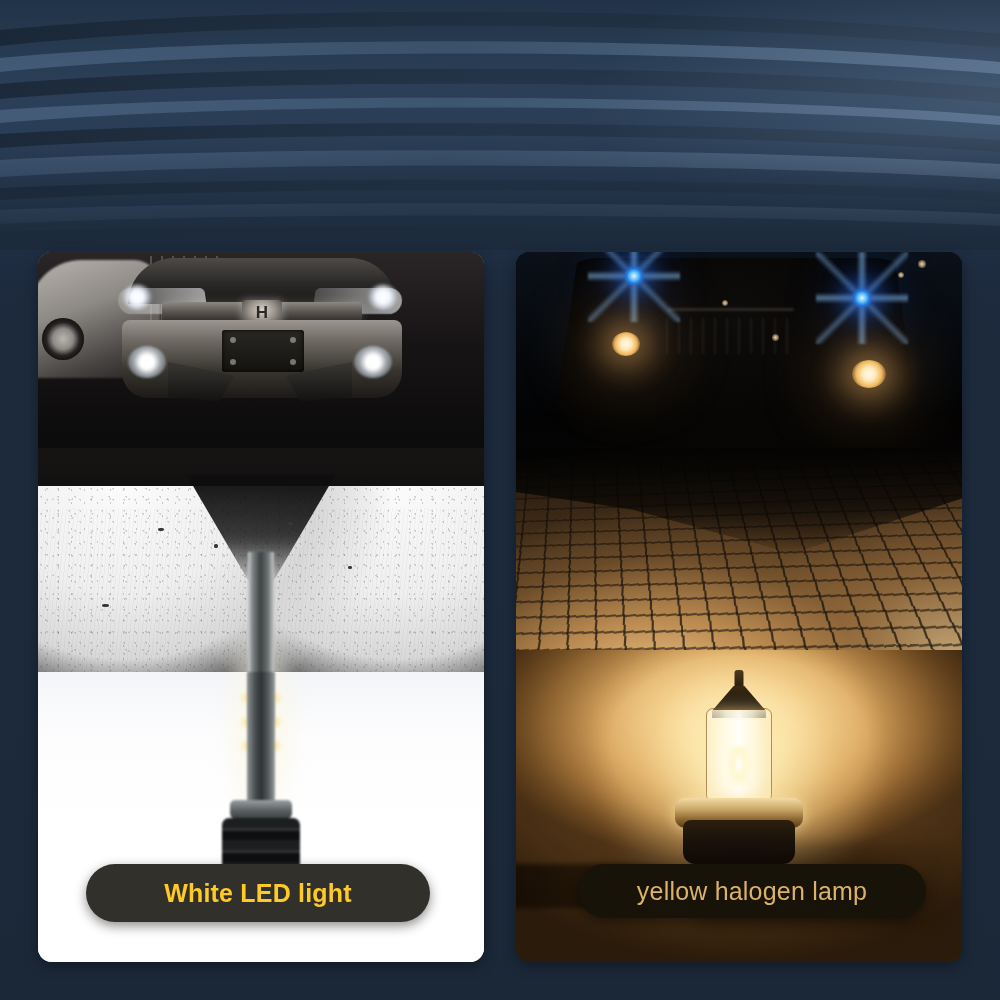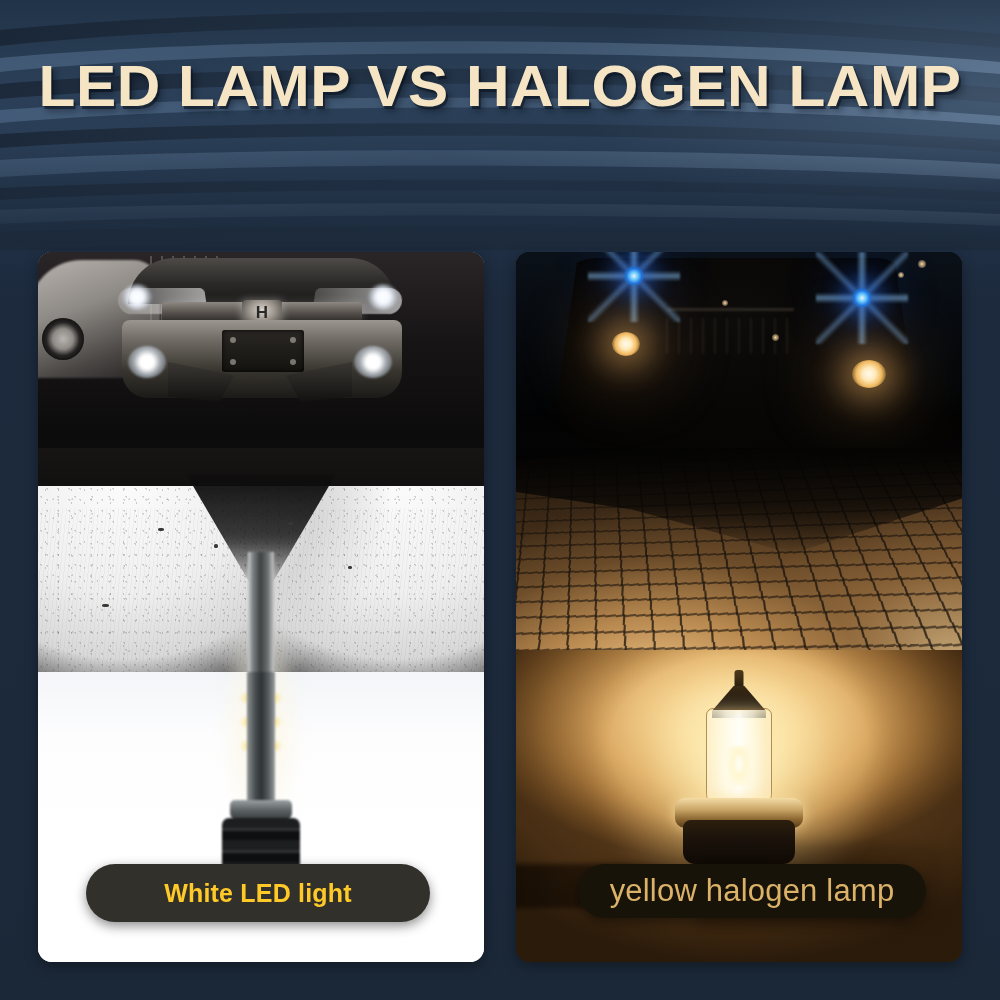--- a/index.html
+++ b/index.html
@@ -448,21 +448,21 @@
   }
   .pill-led span{
     color:#ffc928; font-size:25px; font-weight:bold;
     letter-spacing:.2px;
   }
   .pill-hal{
     left:62px; top:612px; width:348px; height:54px;
     background:#171309;
   }
   .pill-hal span{
-    color:#dcb269; font-size:31px; font-weight:normal;
+    color:#dcb269; font-size:25px; font-weight:normal;
     letter-spacing:.2px;
   }
 </style>
 </head>
 <body>
 
 <div id="poster">
 
   <div class="top-hairline"></div>
 
@@ -486,23 +486,20 @@
       <path d="M0,110 C250,92 720,94 1000,116 L1000,125 C720,103 250,101 0,123 Z" fill="url(#wl)"></path>
       <path d="M0,134 C250,118 720,120 1000,140 L1000,152 C720,132 250,130 0,148 Z" fill="url(#wd)"></path>
       <path d="M0,160 C240,146 730,147 1000,164 L1000,179 C730,162 240,161 0,177 Z" fill="url(#wl)"></path>
       <path d="M0,188 C240,176 730,177 1000,192 L1000,202 C730,187 240,186 0,200 Z" fill="url(#wd)"></path>
       <path d="M0,210 C240,200 730,201 1000,214 L1000,226 C730,213 240,212 0,224 Z" fill="url(#wl)"></path>
       <path d="M0,232 C240,224 730,225 1000,236 L1000,248 C730,237 240,236 0,246 Z" fill="url(#wd)"></path>
     </svg>
     <div class="right-glow"></div>
   </div>
 
-  <div class="title-wrap">
-    <div class="main-title">LED LAMP VS HALOGEN LAMP</div>
-  </div>
 
 
   <div class="panels">
 
     <div class="panel panel-led">
 
       <div class="led-photo">
         <div class="garage"></div>
         <div class="bg-car"></div>
         <div class="bg-car-wheel"></div>

